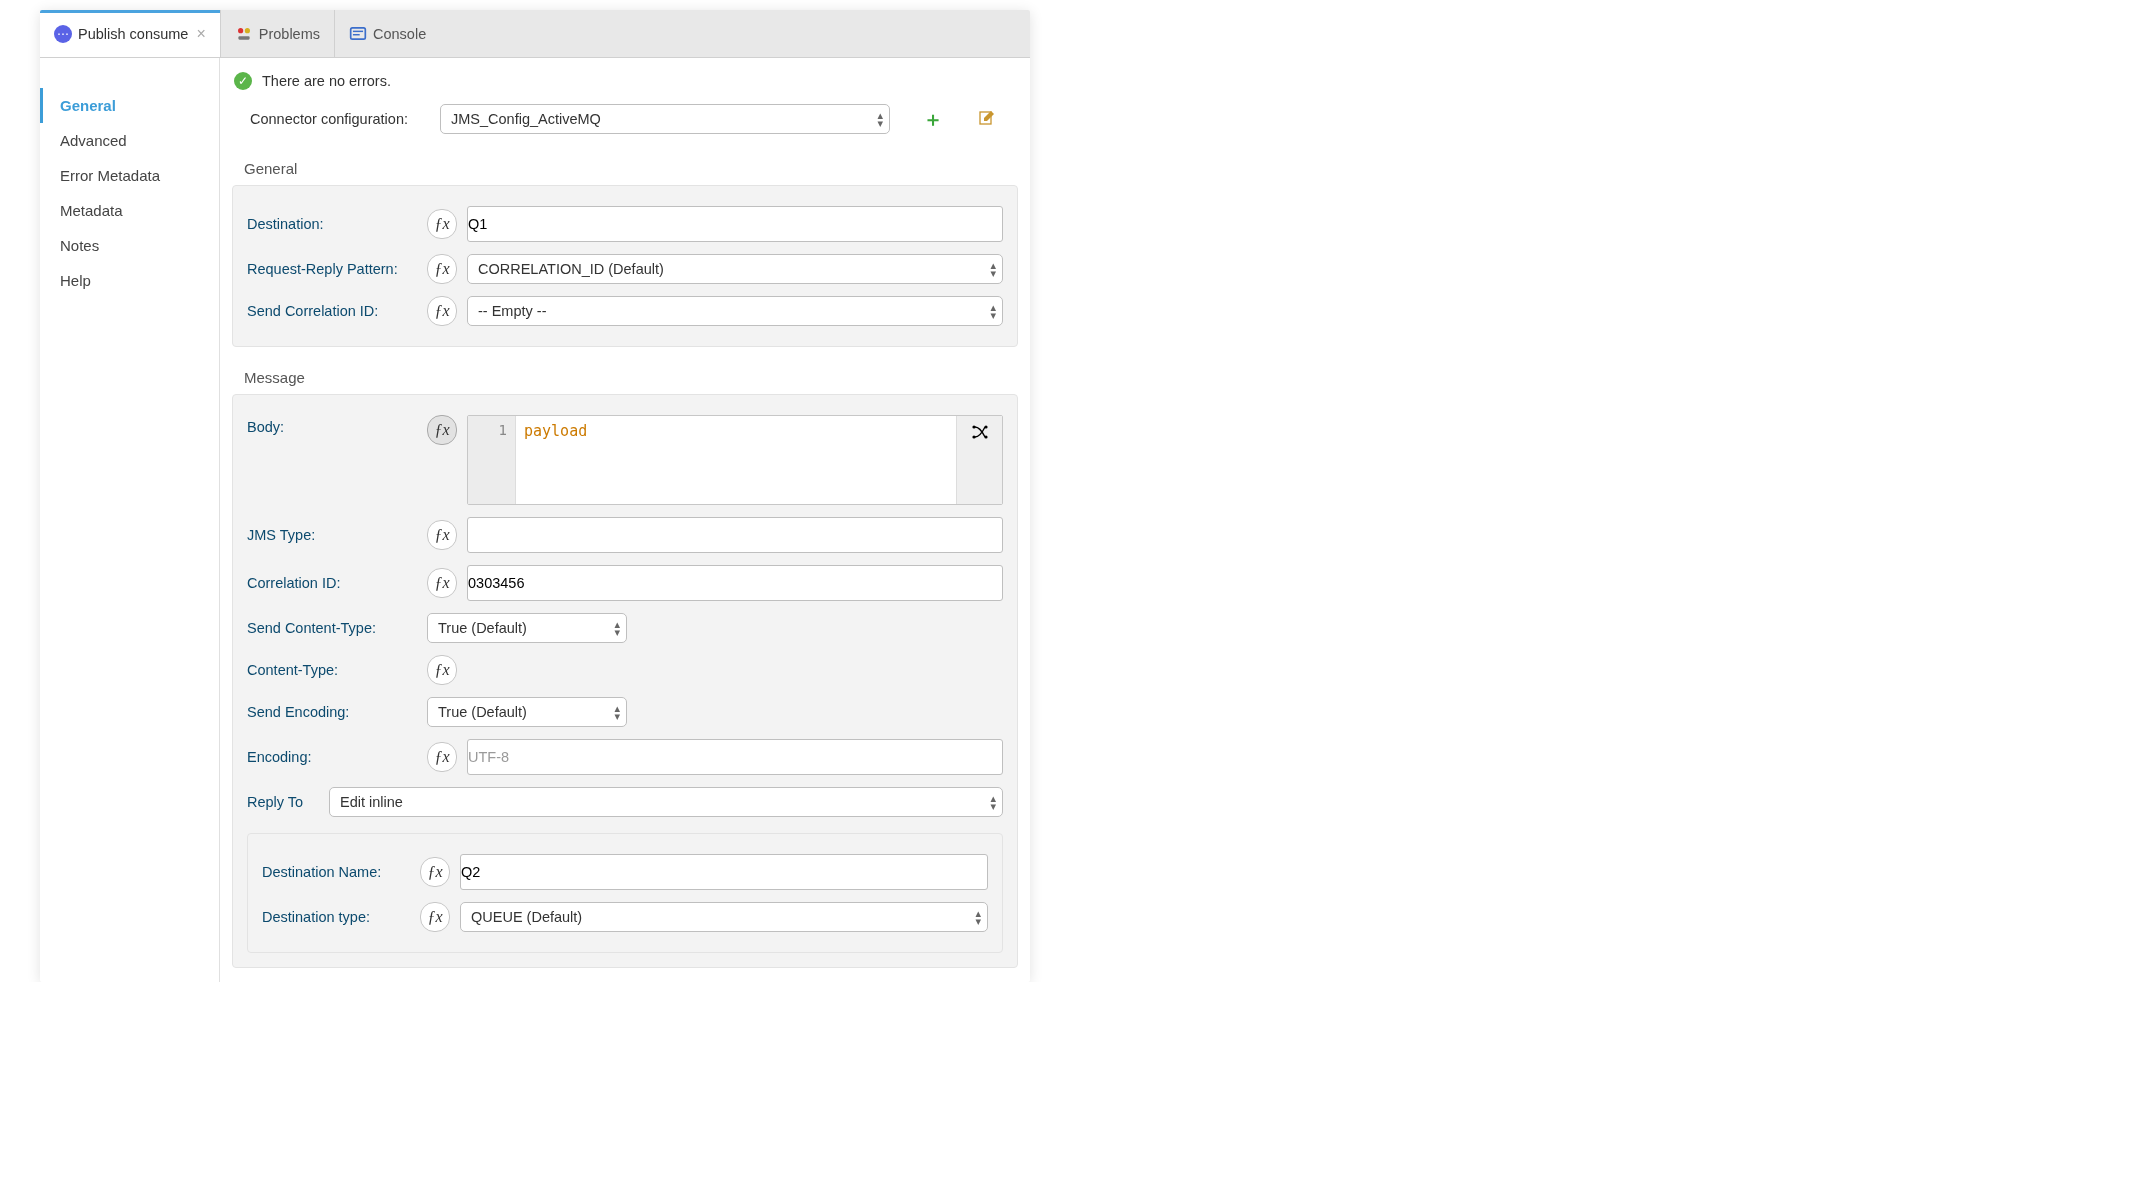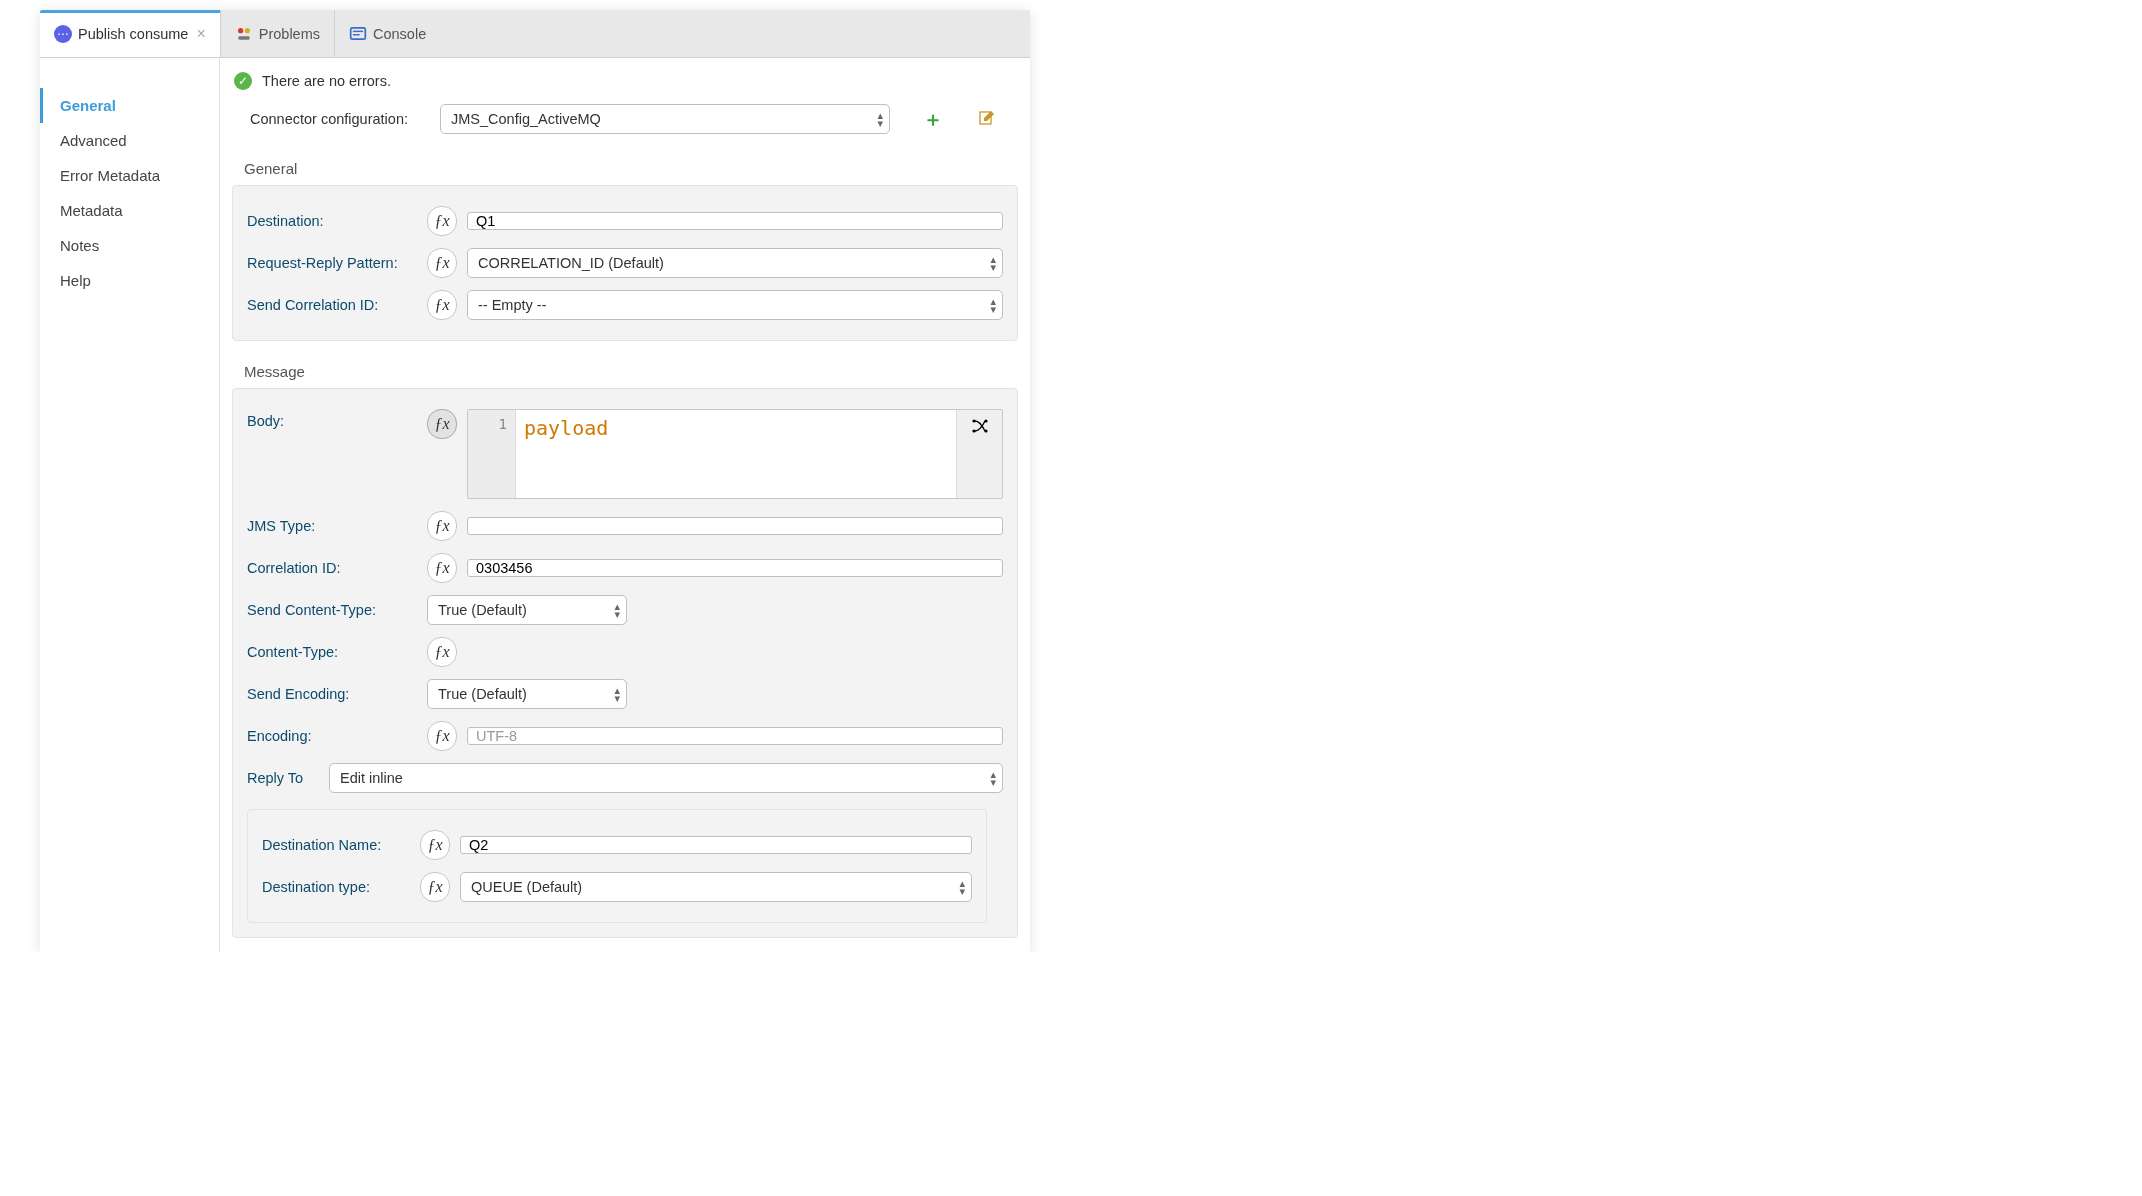--- a/index.html
+++ b/index.html
@@ -150,21 +150,21 @@
     font-size: 15px;
   }
   .section-box {
     background:#f3f3f3;
     border:1px solid #e3e3e3;
     border-radius:4px;
     margin: 0 12px 14px 12px;
     padding: 14px 14px;
   }
   .section-box.inner {
-    margin: 10px 16px 0 0;
+    margin: 10px 0 0 0;
   }
 
   .form-row {
     display:flex;
     align-items:center;
     gap: 10px;
     padding: 6px 0;
   }
   .form-row .flabel {
     width: 170px;
@@ -183,24 +183,24 @@
     cursor:pointer;
     border-radius:14px;
   }
   .fx-btn.active {
     background:#e2e2e2;
     border-color:#aaa;
   }
 
   .text-input {
     flex:1;
-    height: 18px;
+    height: 36px;
     border:1px solid #bfbfbf;
     border-radius:3px;
-    padding: 0 8px;
+    padding: 0 0;
     font-size: 14.5px;
     background:#fff;
   }
   .text-input::placeholder { color:#9a9a9a; }
 
   
   .code-wrap {
     flex:1;
     display:flex;
     border:1px solid #c7c7c7;
@@ -216,21 +216,21 @@
     color:#888;
     text-align:right;
     padding: 6px 8px 0 0;
     font-family: Menlo, Consolas, monospace;
     font-size: 14px;
   }
   .code-area {
     flex:1;
     padding: 6px 8px;
     font-family: Menlo, Consolas, monospace;
-    font-size: 20px;
+    font-size: 15px;
   }
   .kw { color:#cc7a00; }
   .code-side {
     width: 46px;
     background:#efefef;
     border-left:1px solid #ddd;
     display:flex;
     align-items:flex-start;
     justify-content:center;
     padding-top:6px;

